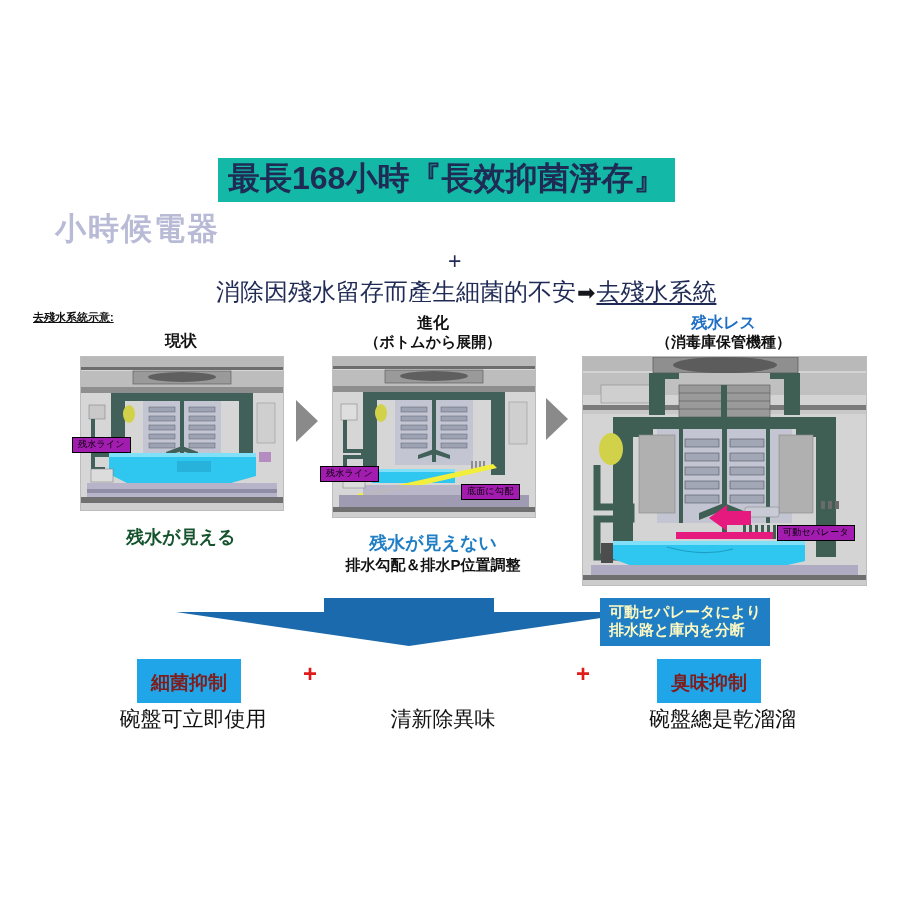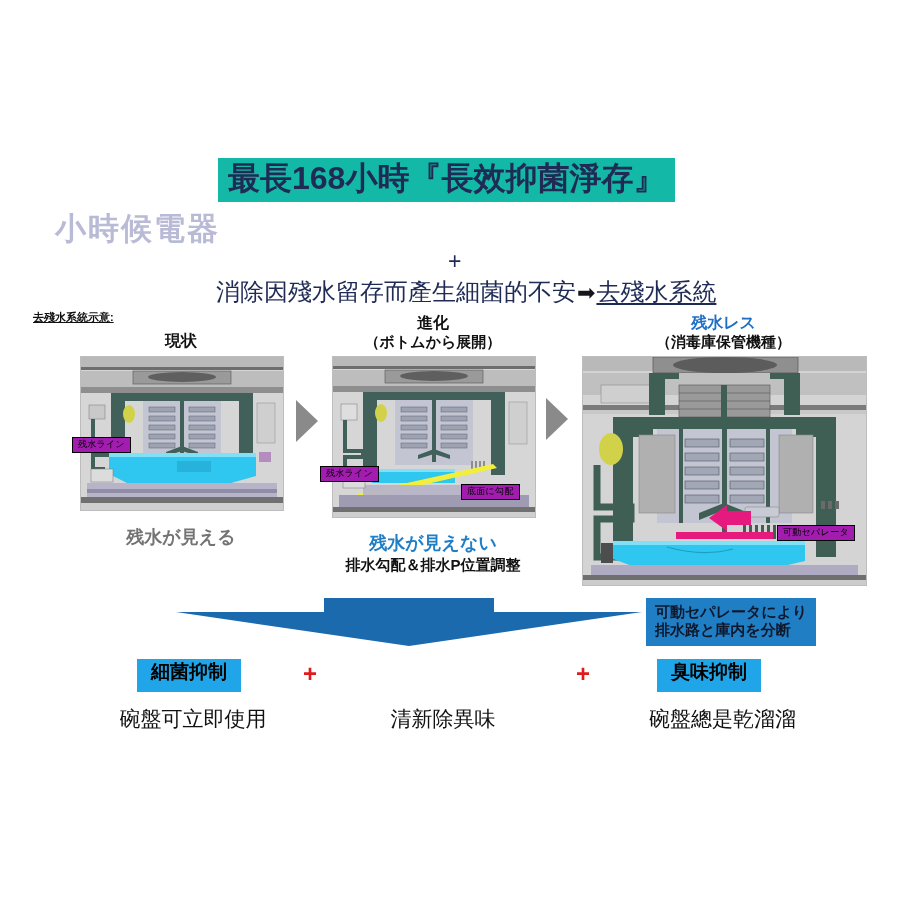--- a/index.html
+++ b/index.html
@@ -75,50 +75,50 @@
   
   .callout{
     background:#a21caf;border:1.3px solid #000;
     font-size:9px;color:#000;
     padding:2px 5px;white-space:nowrap;line-height:1.1;
     letter-spacing:0.3px;
   }
 
   
   .cap{font-size:18px;font-weight:bold;text-align:center;white-space:nowrap;}
-  .cap.red{color:#737373;}
+  .cap.red{color:#14532d;}
   .cap.blue{color:#1f7ec4;}
   .cap-sub{font-size:15px;font-weight:bold;color:#111;text-align:center;white-space:nowrap;}
 
   
   .gray-arrow{
     width:0;height:0;
     border-top:21px solid transparent;
     border-bottom:21px solid transparent;
     border-left:22px solid #8a8a8a;
   }
 
   
   .chevron{left:176px;top:598px;width:466px;height:48px;}
 
   
   .infobox{
-    left:646px;top:598px;
+    left:600px;top:598px;
     background:#1f7ec4;
-    color:#0f172a;font-size:15px;font-weight:bold;
+    color:#fef9c3;font-size:15px;font-weight:bold;
     padding:5px 9px 6px 9px;
     line-height:1.22;white-space:nowrap;
     text-align:left;
   }
 
   
   .ben{
-    background:#20a6e8;color:#000000;
+    background:#20a6e8;color:#7f1d1d;
     font-size:19px;font-weight:bold;
-    padding:0 14px 7px 14px;
+    padding:11px 14px 7px 14px;
     white-space:nowrap;text-align:center;
   }
   .plus-red{color:#e01b1b;font-size:24px;font-weight:bold;}
   .ben-cap{font-size:21px;color:#111;white-space:nowrap;text-align:center;}
 </style>
 </head>
 <body>
 
 <div class="stage">
 

